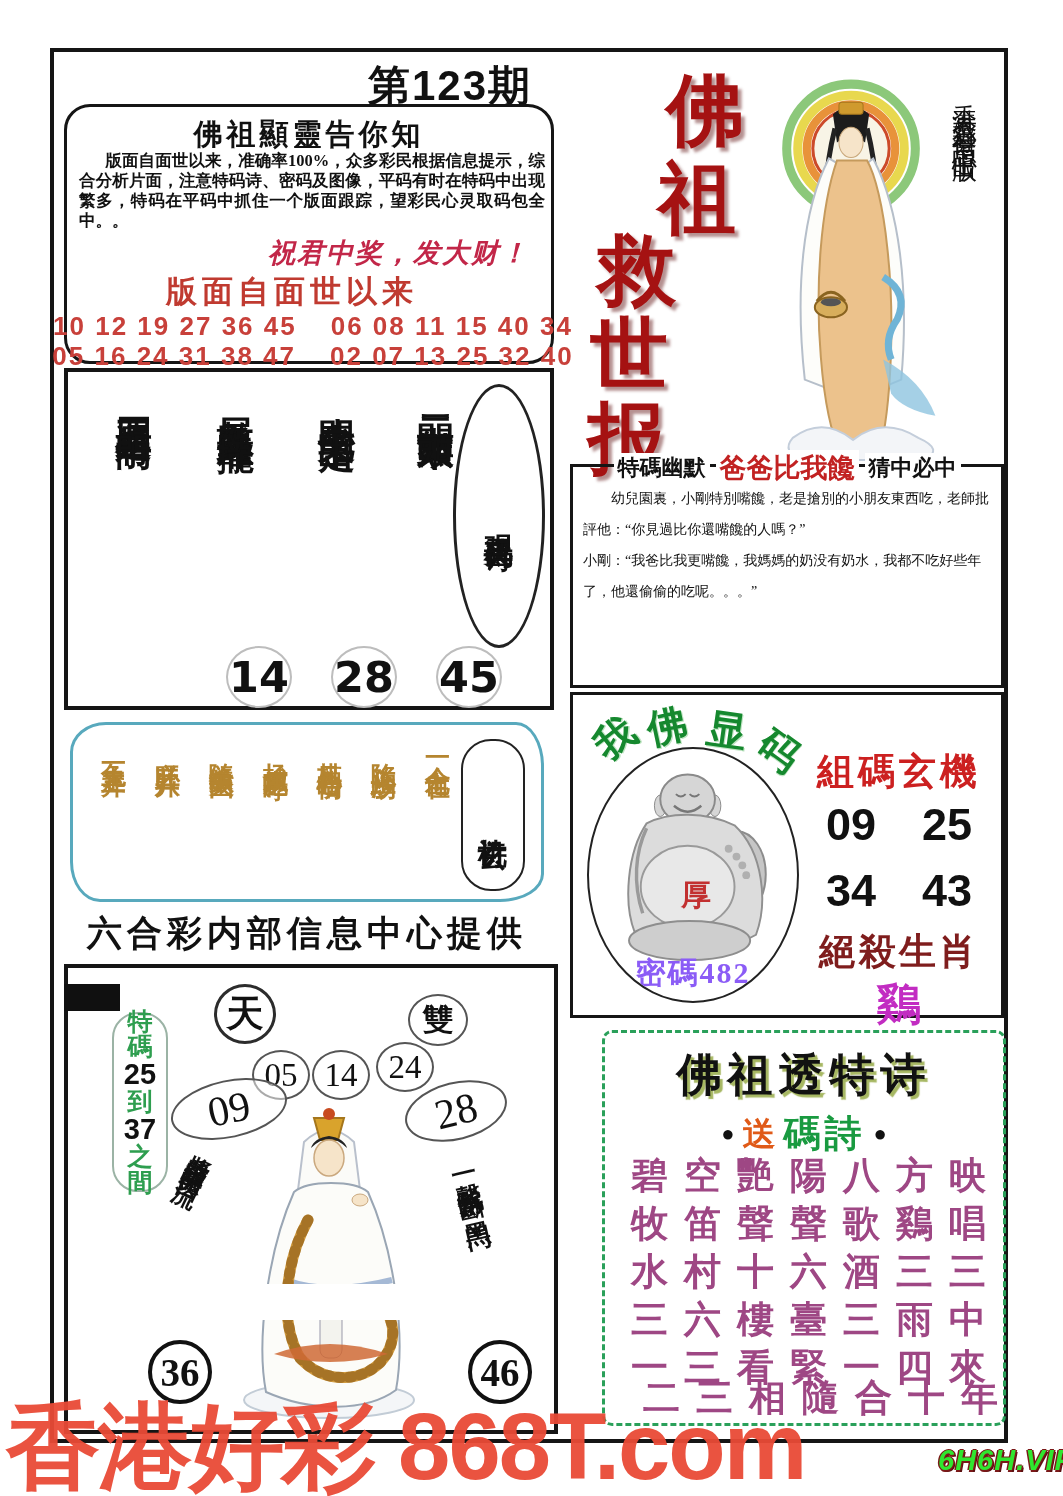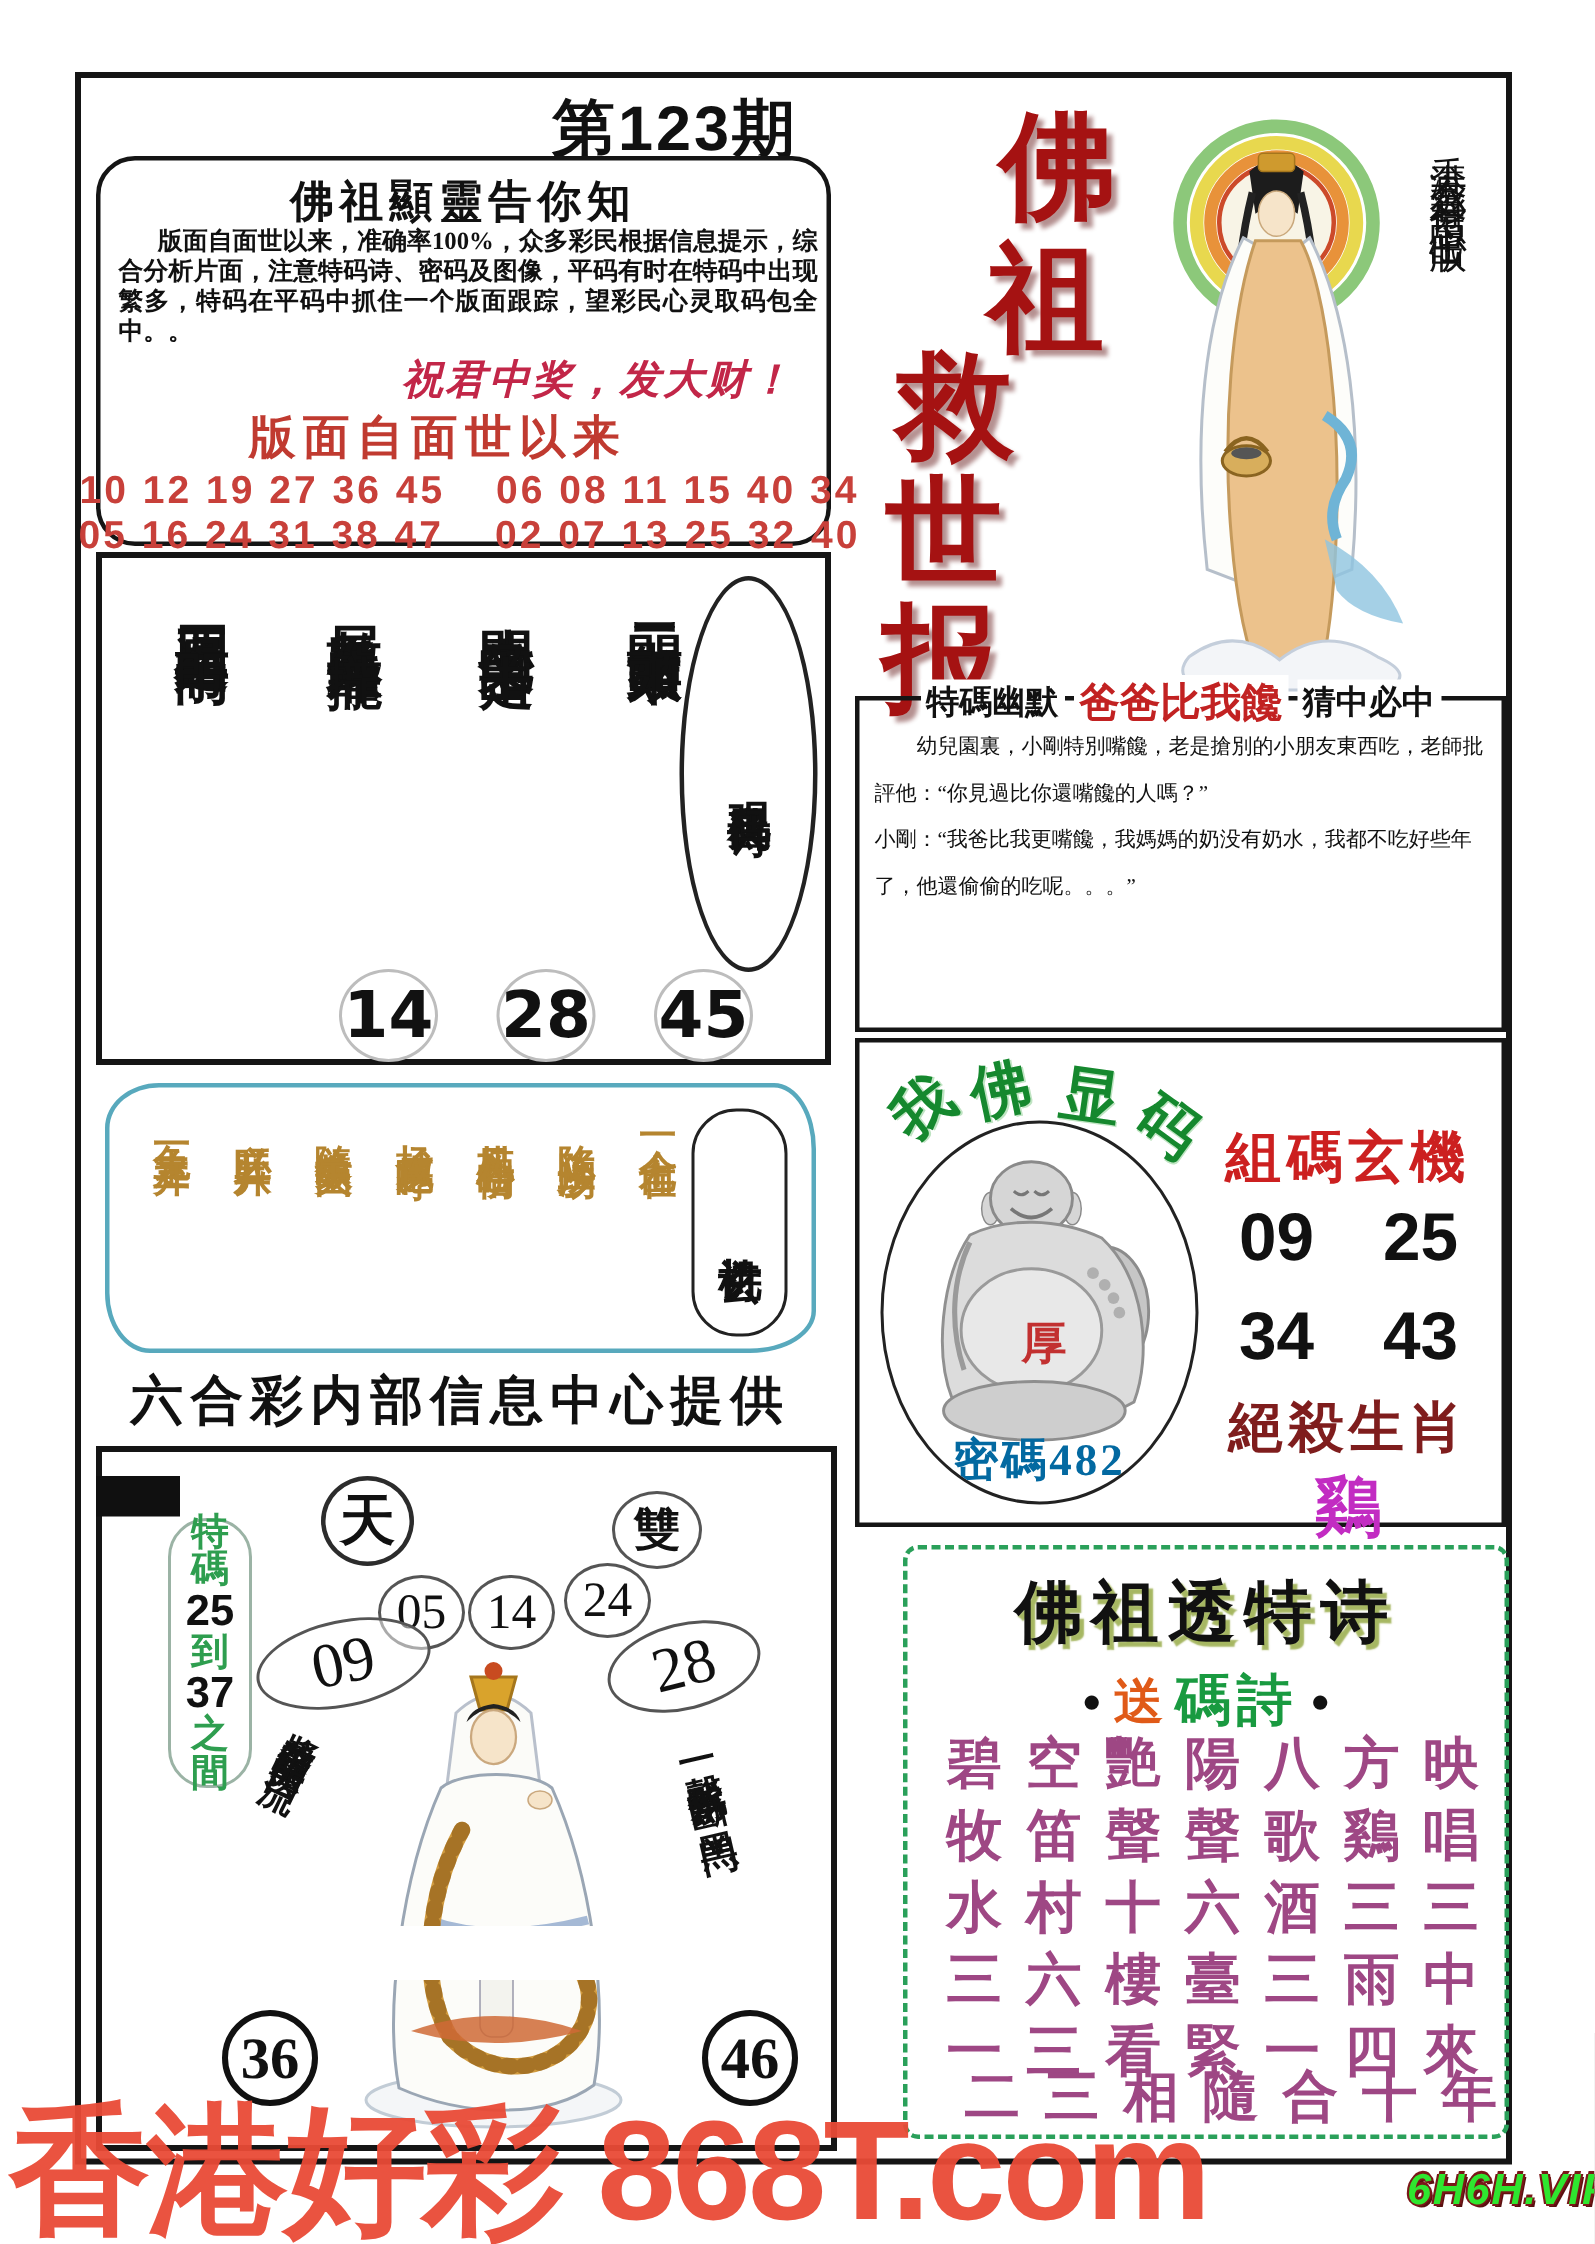--- a/index.html
+++ b/index.html
@@ -82,21 +82,21 @@
   #joke-body{left:10px;top:16px;width:410px;font-size:14px;line-height:31px;font-weight:500;}
   #joke-body p{margin:0;}
   
   #buddha-box{left:570px;top:692px;width:434px;height:326px;border:3px solid #151515;box-sizing:border-box;}
   .green-char{font-size:40px;font-weight:bold;color:#15882e;text-shadow:1px 1px 0 #bfe4c2;}
   #gc0{left:22px;top:16px;transform:rotate(-38deg);} #gc1{left:74px;top:4px;transform:rotate(-12deg);}
   #gc2{left:134px;top:8px;transform:rotate(8deg);} #gc3{left:186px;top:28px;transform:rotate(36deg);}
   #buddha-oval{left:14px;top:52px;width:208px;height:252px;border:2.5px solid #222;border-radius:50%;overflow:hidden;}
   #buddha-svg{left:14px;top:6px;width:180px;height:210px;}
   #belly-char{left:92px;top:126px;font-size:30px;font-weight:bold;color:#c23030;z-index:2;}
-  #secret-code{left:0;right:0;top:204px;text-align:center;font-size:30px;font-weight:bold;color:#0369a1;letter-spacing:2px;z-index:2;}
+  #secret-code{left:0;right:0;top:204px;text-align:center;font-size:30px;font-weight:bold;color:#8b5cf6;letter-spacing:2px;z-index:2;}
   #group-title{left:226px;top:52px;width:200px;text-align:center;font-size:37px;font-weight:bold;color:#cc2020;letter-spacing:4px;}
   .group-row{left:226px;width:200px;display:flex;justify-content:center;gap:46px;font-size:45px;font-weight:bold;
              font-family:"Liberation Sans",sans-serif;}
   #grow1{top:104px;} #grow2{top:170px;}
   #kill-title{left:226px;top:232px;width:200px;text-align:center;font-size:37px;font-weight:bold;color:#7f1d1d;letter-spacing:3px;}
   #kill-zodiac{left:226px;top:280px;width:200px;text-align:center;font-size:44px;font-weight:bold;color:#c22cc2;}
   
   #toute-box{left:602px;top:1030px;width:404px;height:396px;border:3px dashed #2aa05a;border-radius:10px;box-sizing:border-box;}
   #toute-title{left:0;right:0;top:12px;text-align:center;font-size:45px;font-weight:bold;letter-spacing:6px;
                text-shadow:3px 3px 1px rgba(150,170,70,.85);}

